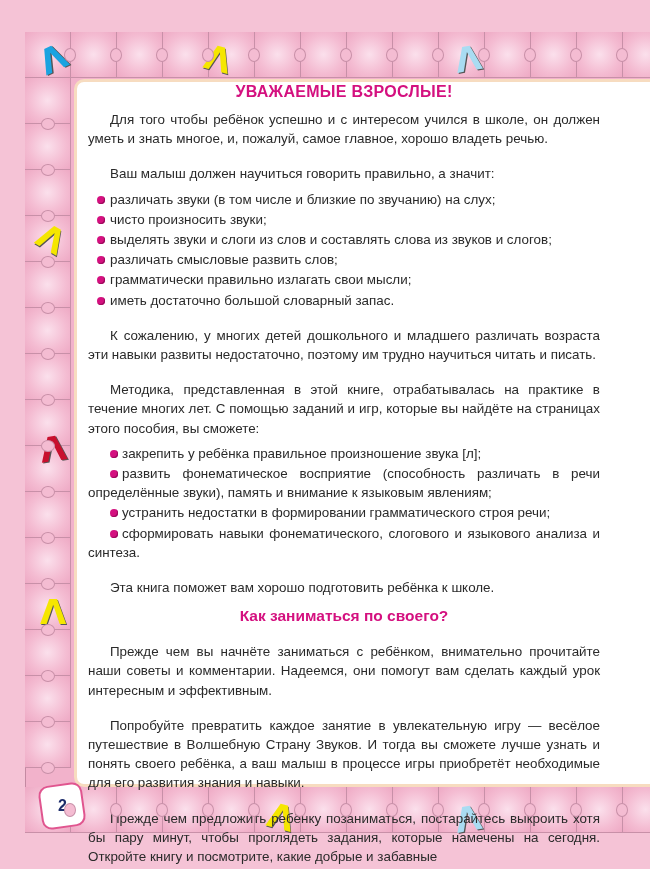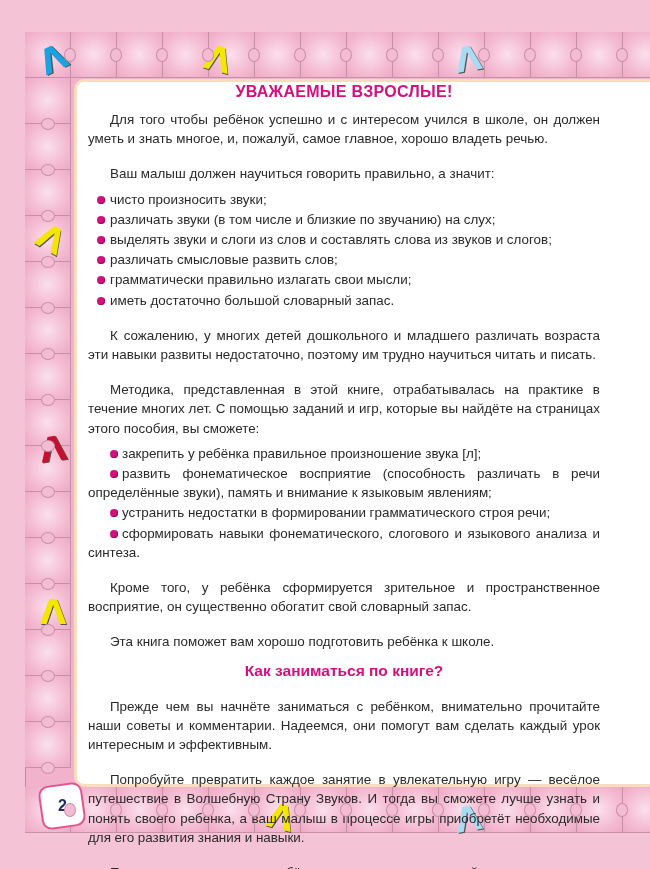--- a/index.html
+++ b/index.html
@@ -131,39 +131,38 @@
 <div class="letter" style="left:268px;top:800px;color:#f5e600;transform:rotate(15deg);">Λ</div>
 <div class="letter" style="left:455px;top:802px;color:#a9dcf2;transform:rotate(-10deg);">Λ</div>
 
 <div class="content-panel"></div>
 
 <div class="text-area">
   <h1 class="title">УВАЖАЕМЫЕ ВЗРОСЛЫЕ!</h1>
   <p class="first">Для того чтобы ребёнок успешно и с интересом учился в школе, он должен уметь и знать многое, и, пожалуй, самое главное, хорошо владеть речью.</p>
   <p>Ваш малыш должен научиться говорить правильно, а значит:</p>
   <ul class="bullets">
+    <li>различать звуки (в том числе и близкие по звучанию) на слух;</li>
     <li>чисто произносить звуки;</li>
-    <li>различать звуки (в том числе и близкие по звучанию) на слух;</li>
     <li>выделять звуки и слоги из слов и составлять слова из звуков и слогов;</li>
     <li>различать смысловые развить слов;</li>
     <li>грамматически правильно излагать свои мысли;</li>
     <li>иметь достаточно большой словарный запас.</li>
   </ul>
   <p>К сожалению, у многих детей дошкольного и младшего различать возраста эти навыки развиты недостаточно, поэтому им трудно научиться читать и писать.</p>
   <p>Методика, представленная в этой книге, отрабатывалась на практике в течение многих лет. С помощью заданий и игр, которые вы найдёте на страницах этого пособия, вы сможете:</p>
   <ul class="bullets wrap">
     <li>закрепить у ребёнка правильное произношение звука [л];</li>
     <li>развить фонематическое восприятие (способность различать в речи определённые звуки), память и внимание к языковым явлениям;</li>
     <li>устранить недостатки в формировании грамматического строя речи;</li>
     <li>сформировать навыки фонематического, слогового и языкового анализа и синтеза.</li>
   </ul>
-  <p>Кроме того, у ребёнка сформируется зрительное и пространственное восприятие, он существенно обогатит свой словарный запас.</p>
   <p>Эта книга поможет вам хорошо подготовить ребёнка к школе.</p>
 
-  <h2 class="subtitle">Как заниматься по книге?</h2>
+  <h2 class="subtitle">Как заниматься по своего?</h2>
   <p>Прежде чем вы начнёте заниматься с ребёнком, внимательно прочитайте наши советы и комментарии. Надеемся, они помогут вам сделать каждый урок интересным и эффективным.</p>
   <p>Попробуйте превратить каждое занятие в увлекательную игру — весёлое путешествие в Волшебную Страну Звуков. И тогда вы сможете лучше узнать и понять своего ребёнка, а ваш малыш в процессе игры приобретёт необходимые для его развития знания и навыки.</p>
   <p>Прежде чем предложить ребёнку позаниматься, постарайтесь выкроить хотя бы пару минут, чтобы проглядеть задания, которые намечены на сегодня. Откройте книгу и посмотрите, какие добрые и забавные</p>
 </div>
 
 <div class="page-number-badge">
   <span>2</span>
 </div>
 
 </body></html>

